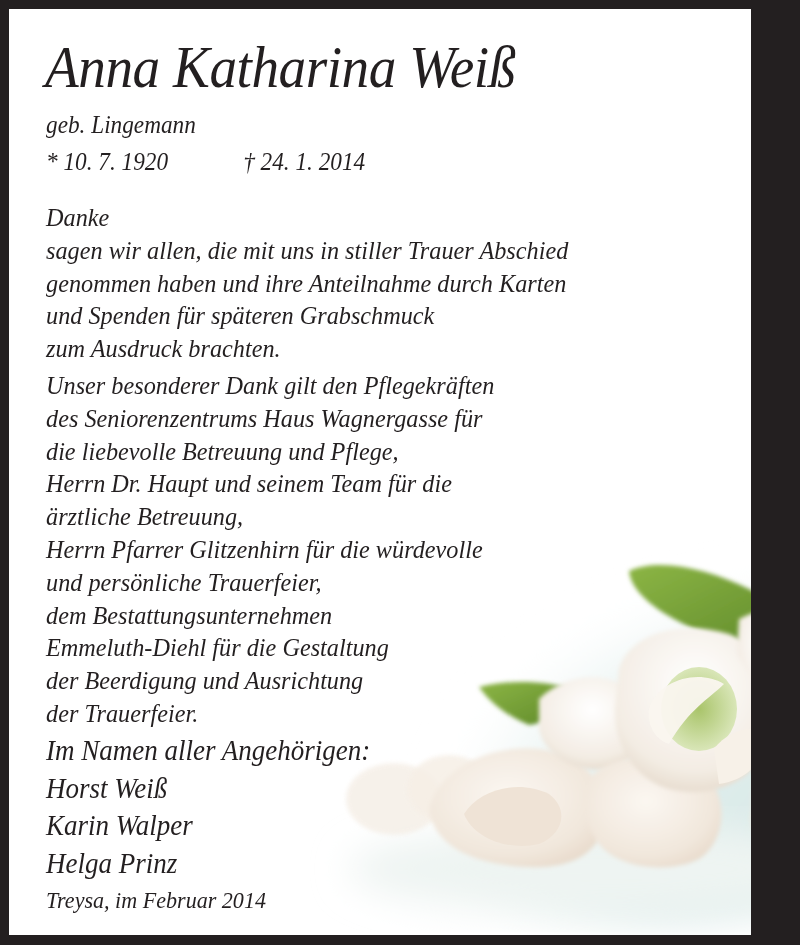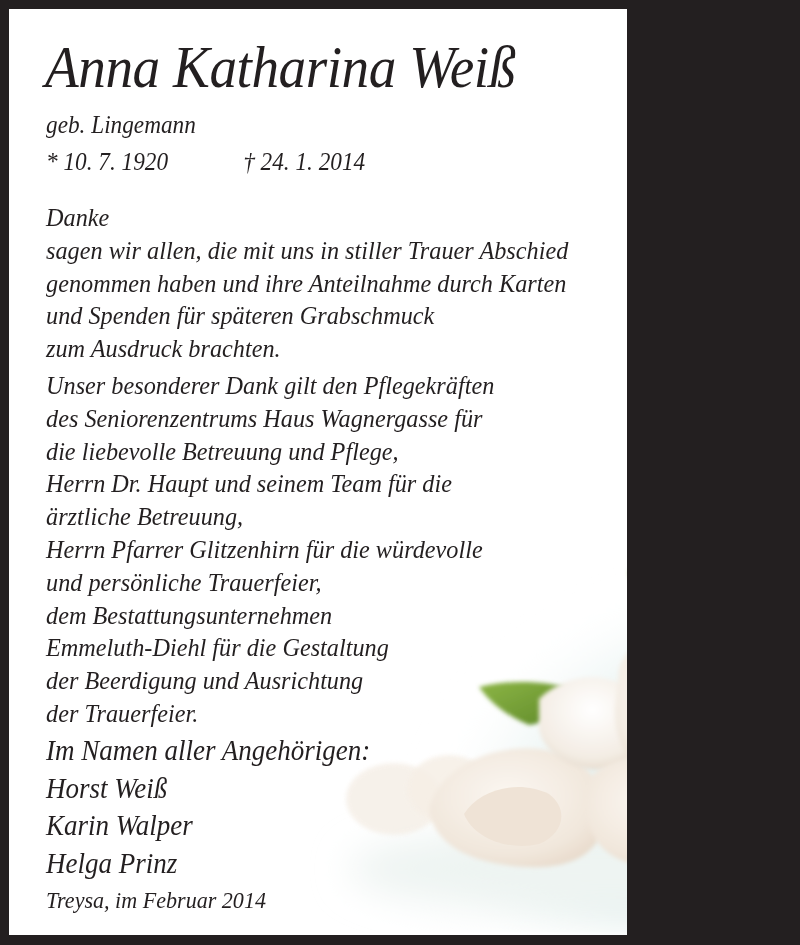--- a/index.html
+++ b/index.html
@@ -1,20 +1,20 @@
 <!DOCTYPE html>
 <html><head>
   <meta charset="utf-8">
   <style>
     * { margin: 0; padding: 0; box-sizing: border-box; }
     html, body { width: 800px; height: 945px; background: #231f20; overflow: hidden; }
     .frame {
       position: absolute;
       left: 9px; top: 9px;
-      width: 618px; height: 926px;
+      width: 742px; height: 926px;
       background: #ffffff;
       overflow: hidden;
     }
     .serif {
       font-family: "Liberation Serif", "DejaVu Serif", serif;
       font-style: italic;
       color: #231f20;
     }
     
     .photo {

